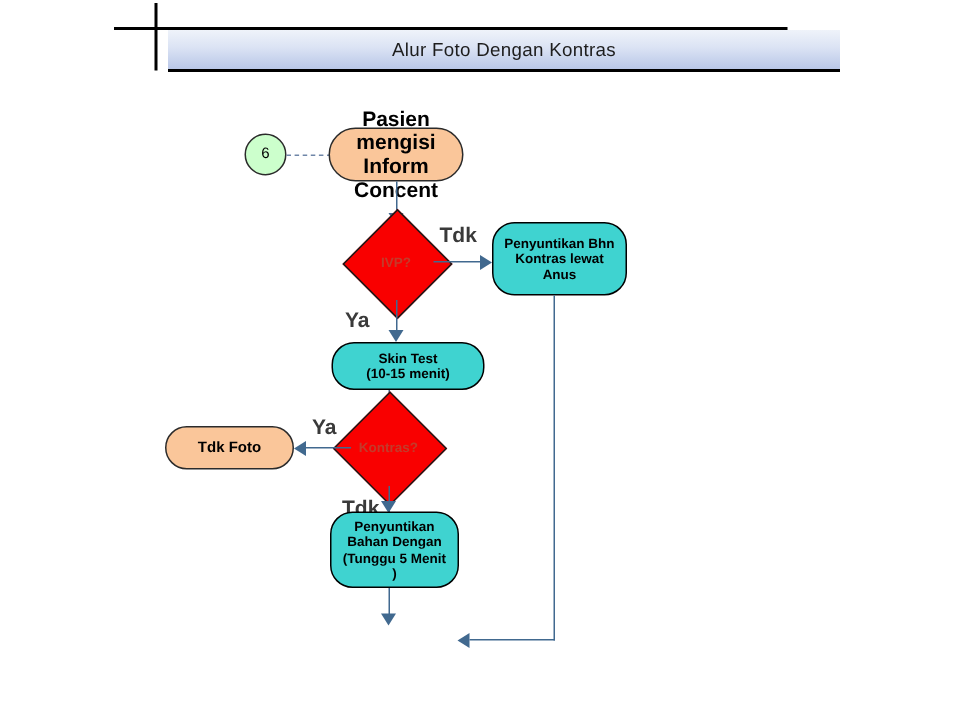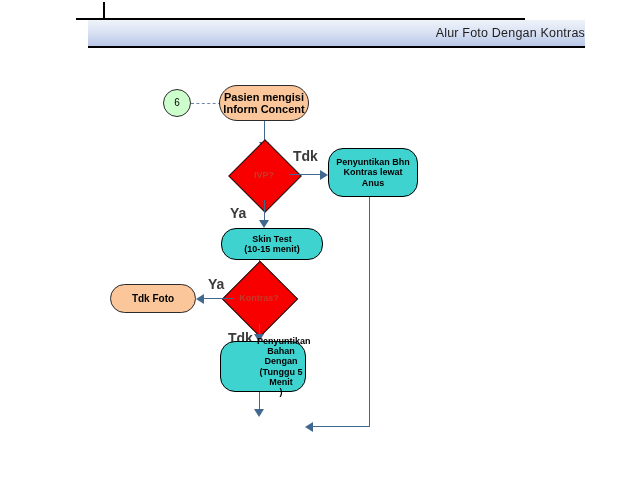--- a/index.html
+++ b/index.html
@@ -24,27 +24,27 @@
     background: #000000;
   }
   #header-rule-v {
     position: absolute;
     left: 103px; top: 2px;
     width: 2px; height: 45px;
     background: #000000;
   }
   #title-banner {
     position: absolute;
-    left: 88px; top: 20px;
-    width: 497px; height: 26px;
+    left: 112px; top: 20px;
+    width: 448px; height: 26px;
     background: linear-gradient(to bottom, #eff3fa 0%, #dbe3f4 45%, #b9c7e8 100%);
     border-bottom: 2px solid #000000;
     display: flex;
     align-items: center;
-    justify-content: flex-end;
+    justify-content: center;
   }
   #title-text {
     font-size: 12.5px;
     color: #1d1d1d;
     letter-spacing: .2px;
     white-space: nowrap;
   }
 
   
   .node {
@@ -144,21 +144,21 @@
   <div id="title-banner">
     <span id="title-text">Alur Foto Dengan Kontras</span>
   </div>
 
   <div class="node circle" style="left:163px; top:89px; width:28px; height:28px; font-size:10px; font-weight:normal;">
     <span class="lbl">6</span>
   </div>
 
   <div class="dashed-h" style="left:191px; top:103px; width:30px;"></div>
 
-  <div class="node stadium" style="left:219px; top:85px; width:90px; height:36px; font-size:11px;">
+  <div class="node stadium" style="left:219px; top:85px; width:90px; height:36px; font-size:14px;">
     <span class="lbl">
       <span>Pasien mengisi</span><br>
       <span>Inform Concent</span>
     </span>
   </div>
 
   <div class="line-v" style="left:263.5px; top:121px; height:25px;"></div>
   <div class="arrow arrow-down" style="left:259px; top:142px;"></div>
 
   <div class="diamond-wrap" style="left:239px; top:150px; width:50px; height:50px;">
@@ -202,21 +202,21 @@
   <div class="edge-label" style="left:208px; top:276px;">Ya</div>
 
   <div class="node stadium" style="left:110px; top:284px; width:86px; height:29px; font-size:10px;">
     <span class="lbl">Tdk Foto</span>
   </div>
 
   <div class="line-v" style="left:258.5px; top:324px; height:18px;"></div>
   <div class="arrow arrow-down" style="left:254px; top:334px;"></div>
   <div class="edge-label" style="left:228px; top:330px;">Tdk</div>
 
-  <div class="node rect" style="left:220px; top:341px; width:86px; height:51px; font-size:9px;padding-left:36px;">
+  <div class="node rect" style="left:220px; top:341px; width:86px; height:51px; font-size:9px;">
     <span class="lbl">
       <span>Penyuntikan</span><br>
       <span>Bahan Dengan</span><br>
       <span>(Tunggu 5 Menit</span><br>
       <span>)</span>
     </span>
   </div>
 
   <div class="line-v" style="left:258.5px; top:392px; height:22px;"></div>
   <div class="arrow arrow-down" style="left:254px; top:409px;"></div>

